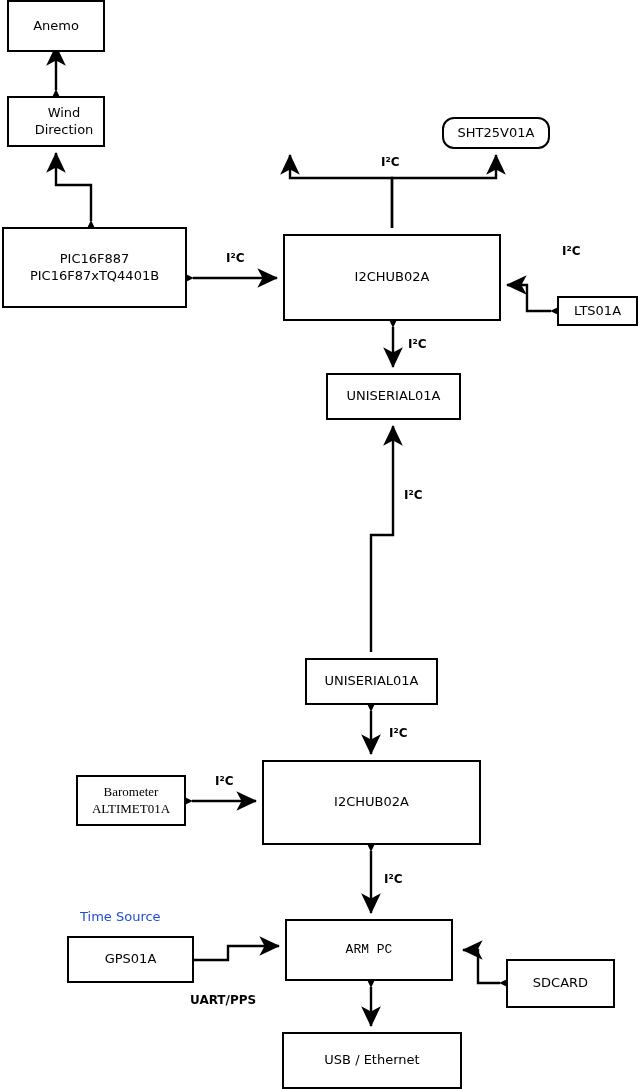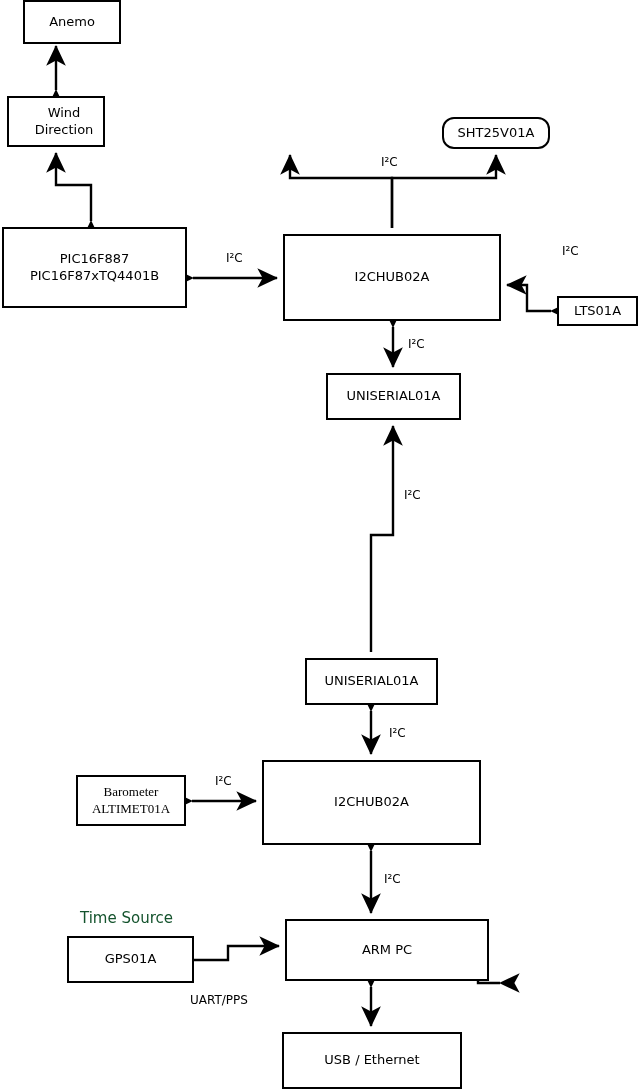--- a/index.html
+++ b/index.html
@@ -38,25 +38,26 @@
     white-space: pre-line;
     z-index: 2;
   }
   .edge-label {
     position: absolute;
     color: #000000;
     font-size: 12px;
     white-space: nowrap;
     z-index: 3;
     background: transparent;
+    font-weight: bold;
   }
   .free-label {
     position: absolute;
-    color: #14532d;
-    font-size: 15px;
+    color: #1d4ed8;
+    font-size: 13px;
     white-space: nowrap;
     z-index: 3;
   }
 </style>
 </head>
 <body>
 
 <div id="canvas">
 
   <svg id="wires" viewBox="0 0 640 1089" width="640" height="1089">
@@ -91,21 +92,21 @@
 
       <path d="M392,228 L392,178 L290,178 L290,155"></path>
       <path d="M392,228 L392,178 L496,178 L496,155"></path>
 
       <path d="M371,652 L371,535 L393,535 L393,426"></path>
 
       <path d="M178,960 L228,960 L228,946 L279,946"></path>
     </g>
   </svg>
 
-  <div class="node" style="left:7px;top:0px;width:98px;height:44px;margin-left:16px;">Anemo</div>
+  <div class="node" style="left:7px;top:0px;width:98px;height:52px;">Anemo</div>
 
   <div class="node" style="left:7px;top:96px;width:98px;height:51px;padding-left:16px;">Wind
 Direction</div>
 
   <div class="node" style="left:2px;top:227px;width:185px;height:81px;">PIC16F887
 PIC16F87xTQ4401B</div>
 
 
   <div class="node" style="left:442px;top:117px;width:108px;height:32px;border-radius:12px;">SHT25V01A</div>
 
@@ -115,24 +116,25 @@
 
   <div class="node" style="left:326px;top:373px;width:135px;height:47px;">UNISERIAL01A</div>
 
   <div class="node" style="left:305px;top:658px;width:133px;height:47px;">UNISERIAL01A</div>
 
   <div class="node" style="left:262px;top:760px;width:219px;height:85px;">I2CHUB02A</div>
 
   <div class="node" style="left:76px;top:775px;width:110px;height:51px;font-family:Liberation Serif, serif;">Barometer
 ALTIMET01A</div>
 
-  <div class="node" style="left:285px;top:919px;width:204px;height:62px;">ARM PC</div>
+  <div class="node" style="left:285px;top:919px;width:168px;height:62px;font-family:Liberation Mono, monospace;">ARM PC</div>
 
   <div class="node" style="left:67px;top:936px;width:127px;height:47px;">GPS01A</div>
 
+  <div class="node" style="left:506px;top:959px;width:109px;height:49px;">SDCARD</div>
 
   <div class="node" style="left:282px;top:1032px;width:180px;height:57px;">USB / Ethernet</div>
 
   <div class="edge-label" style="left:381px;top:155px;">I²C</div>
 
   <div class="edge-label" style="left:226px;top:251px;">I²C</div>
 
   <div class="edge-label" style="left:562px;top:244px;">I²C</div>
 
   <div class="edge-label" style="left:408px;top:337px;">I²C</div>

